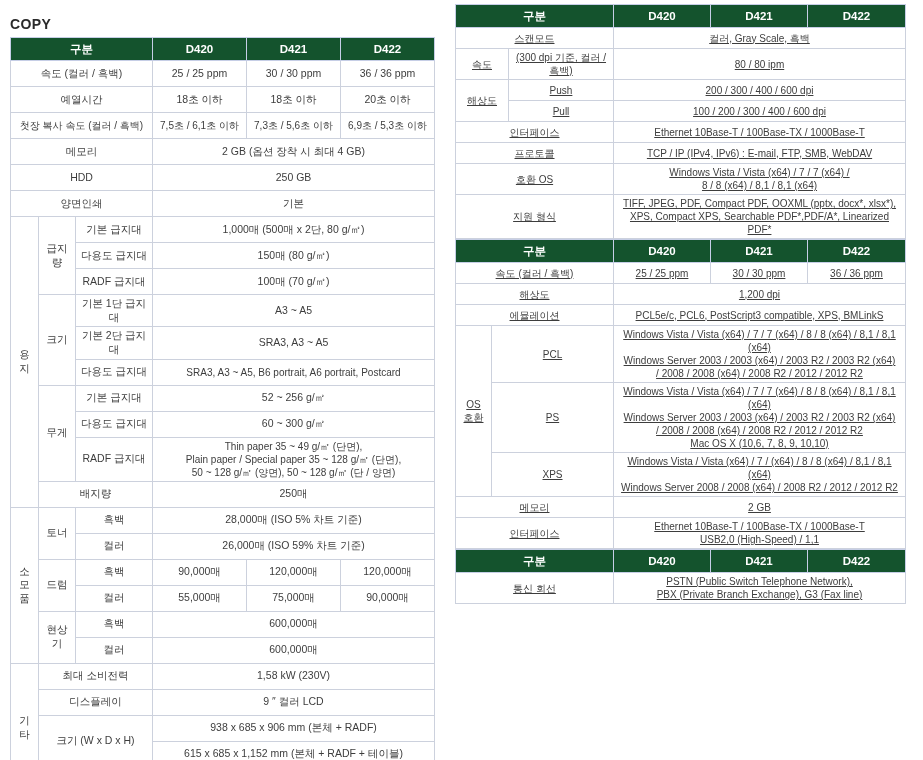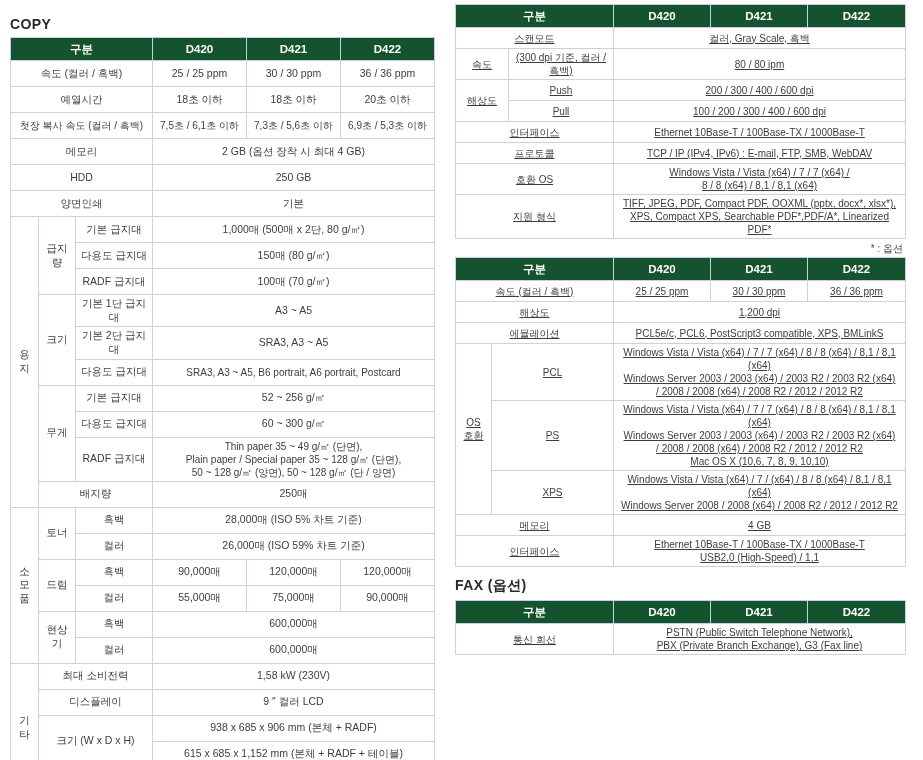--- a/index.html
+++ b/index.html
@@ -235,21 +235,20 @@
         <td colspan="3" class="pre">Windows Vista / Vista (x64) / 7 / 7 (x64) /
 8 / 8 (x64) / 8,1 / 8,1 (x64)</td>
       </tr>
       <tr>
         <td class="lbl" colspan="2">지원 형식</td>
         <td colspan="3" class="pre xs">TIFF, JPEG, PDF, Compact PDF, OOXML (pptx, docx*, xlsx*),
 XPS, Compact XPS, Searchable PDF*,PDF/A*, Linearized PDF*</td>
       </tr>
       </tbody>
     </table>
-    <div class="footnote">* : 옵션</div>
   </div>
 
   <div>
     <table class="spec compact">
       <colgroup>
           <col style="width:36px">
           <col style="width:122px">
           <col style="width:97px">
           <col style="width:97px">
           <col style="width:98px">
@@ -290,33 +289,32 @@
 / 2008 / 2008 (x64) / 2008 R2 / 2012 / 2012 R2
 Mac OS X (10,6, 7, 8, 9, 10,10)</td>
       </tr>
       <tr>
         <td class="lbl">XPS</td>
         <td colspan="3" class="pre xs">Windows Vista / Vista (x64) / 7 / (x64) / 8 / 8 (x64) / 8,1 / 8,1 (x64)
 Windows Server 2008 / 2008 (x64) / 2008 R2 / 2012 / 2012 R2</td>
       </tr>
       <tr>
         <td class="lbl" colspan="2">메모리</td>
-        <td colspan="3">4 GB</td>
+        <td colspan="3">2 GB</td>
       </tr>
       <tr>
         <td class="lbl" colspan="2">인터페이스</td>
         <td colspan="3" class="pre sm">Ethernet 10Base-T / 100Base-TX / 1000Base-T
 USB2,0 (High-Speed) / 1,1</td>
       </tr>
       </tbody>
     </table>
   </div>
 
   <div>
-    <div class="sec-title" style="margin-top:10px;">FAX (옵션)</div>
     <table class="spec compact">
       <colgroup>
           <col style="width:48px">
           <col style="width:110px">
           <col style="width:97px">
           <col style="width:97px">
           <col style="width:98px">
         </colgroup>
       <tbody>
       <tr>

